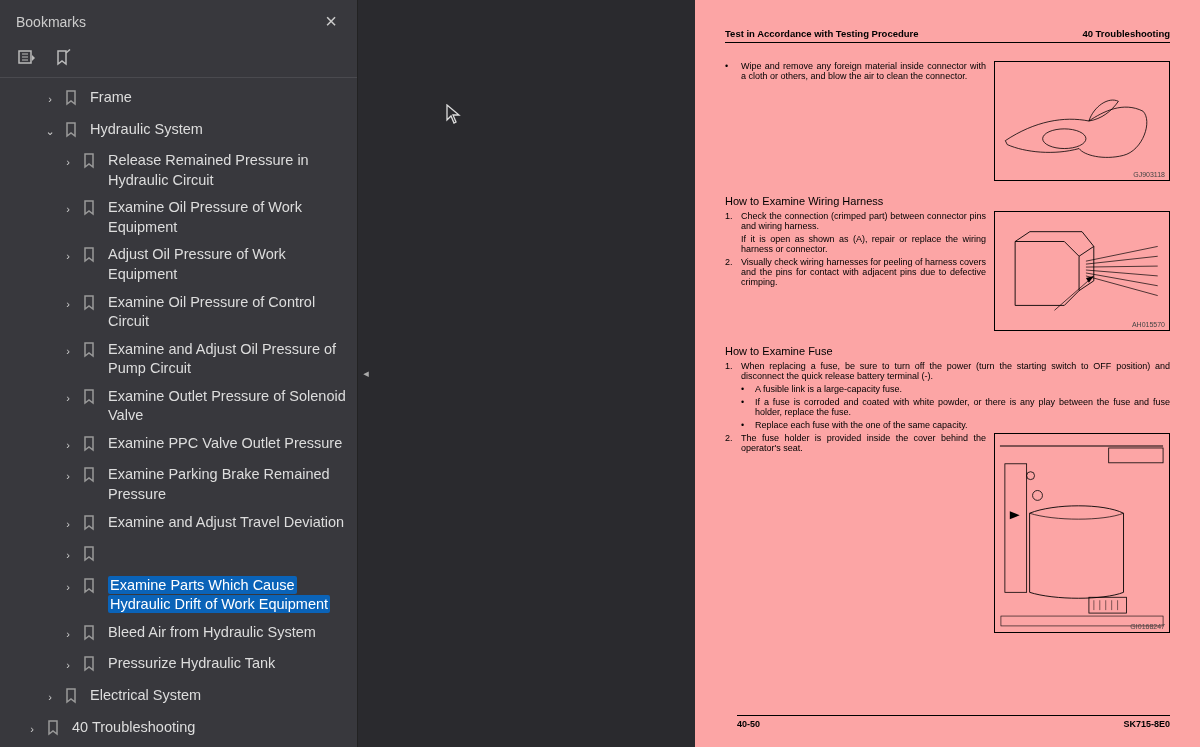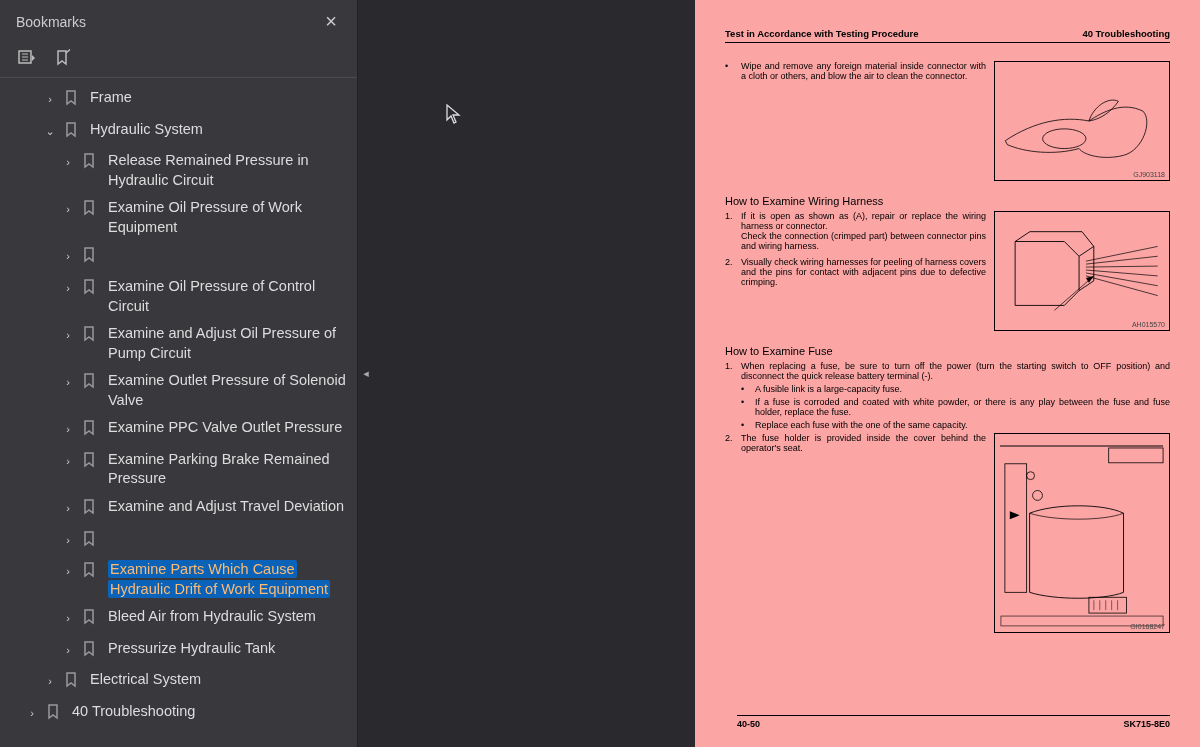--- a/index.html
+++ b/index.html
@@ -14,21 +14,21 @@
   .tool-icon { width: 18px; height: 18px; display: inline-flex; color: #bbb; }
   
   .tree { flex: 1; overflow-y: auto; padding: 6px 4px 6px 4px; position: relative;}
   .tree::-webkit-scrollbar { width: 10px; }
   .tree::-webkit-scrollbar-track { background: #2e2e32; }
   .tree::-webkit-scrollbar-thumb { background: #5a5a5e; }
   .row { display: flex; align-items: flex-start; padding: 4px 6px 4px 4px; font-size: 14.5px; color: #ddd; line-height: 1.35; cursor: pointer; }
   .row .chev { width: 16px; flex: 0 0 16px; color: #ccc; font-size: 11px; margin-top: 4px; text-align: center; }
   .row .bm { flex: 0 0 18px; width: 18px; margin: 2px 8px 0 6px; }
   .row .label { flex: 1; }
-  .row .label span.sel { background: #0a63b8; color: #fdba74; padding: 1px 2px; border-radius: 2px; display: inline; box-decoration-break: clone; -webkit-box-decoration-break: clone;}
+  .row .label span.sel { background: #0a63b8; color: #ffffff; padding: 1px 2px; border-radius: 2px; display: inline; box-decoration-break: clone; -webkit-box-decoration-break: clone;}
   
   .l1 { padding-left: 20px; }
   .l2 { padding-left: 38px; }
   .l3 { padding-left: 56px; }
   
   
   .collapse-handle { position: absolute; left: 358px; top: 50%; transform: translateY(-50%); width: 16px; height: 56px; background: #2a2a2e; display: flex; align-items: center; justify-content: center; color: #aaa; font-size: 11px; z-index: 5; cursor: pointer; }
   
   
   .doc-area { flex: 1; background: #2a2a2e; display: flex; justify-content: flex-end; position: relative; }
@@ -105,20 +105,21 @@
         <span class="bm"><svg class="bm-svg" viewBox="0 0 14 16">
             <path d="M3 1 H11 V14 L7 11 L3 14 Z"></path>
           </svg></span>
         <span class="label">Examine Oil Pressure of Work Equipment</span>
       </div>
       <div class="row l3">
         <span class="chev">›</span>
         <span class="bm"><svg class="bm-svg" viewBox="0 0 14 16">
             <path d="M3 1 H11 V14 L7 11 L3 14 Z"></path>
           </svg></span>
+        <span class="label">Adjust Oil Pressure of Work Equipment</span>
       </div>
       <div class="row l3">
         <span class="chev">›</span>
         <span class="bm"><svg class="bm-svg" viewBox="0 0 14 16">
             <path d="M3 1 H11 V14 L7 11 L3 14 Z"></path>
           </svg></span>
         <span class="label">Examine Oil Pressure of Control Circuit</span>
       </div>
       <div class="row l3">
         <span class="chev">›</span>
@@ -230,22 +231,22 @@
         <span class="fig-label">GJ903118</span>
       </div>
     </div>
 
     <div class="section-title">How to Examine Wiring Harness</div>
     <div class="block">
       <div class="text">
         <div class="num-row">
             <span class="mark">1.</span>
             <div>
+              <div style="margin-bottom:3px;">Check the connection (crimped part) between connector pins and wiring harness.</div>
               <div>If it is open as shown as (A), repair or replace the wiring harness or connector.</div>
-              <div style="margin-bottom:3px;">Check the connection (crimped part) between connector pins and wiring harness.</div>
             </div>
           </div>
         <div class="num-row">
             <span class="mark">2.</span>
             <span>Visually check wiring harnesses for peeling of harness covers and the pins for contact with adjacent pins due to defective crimping.</span>
           </div>
       </div>
       <div class="fig">
         <svg width="100%" height="100%" viewBox="0 0 176 120">
           <path d="M20 30 L70 30 L85 45 L85 80 L70 95 L20 95 Z" fill="none" stroke="#000" stroke-width="0.9"></path>

